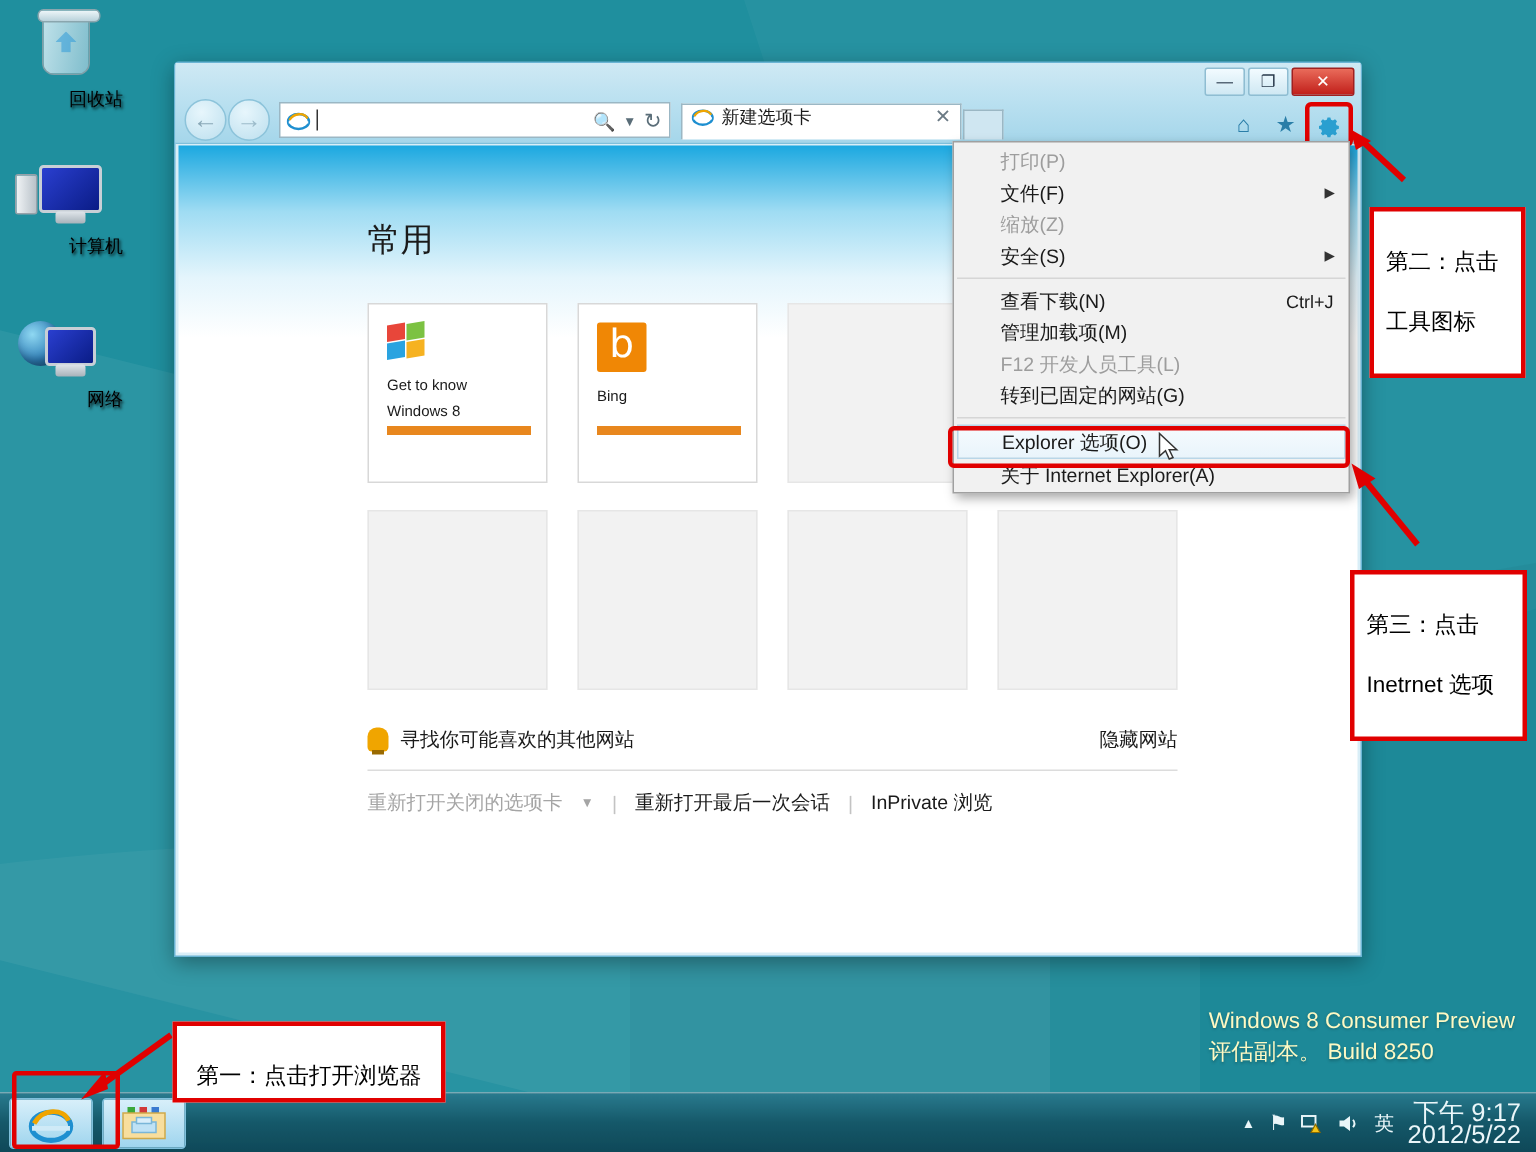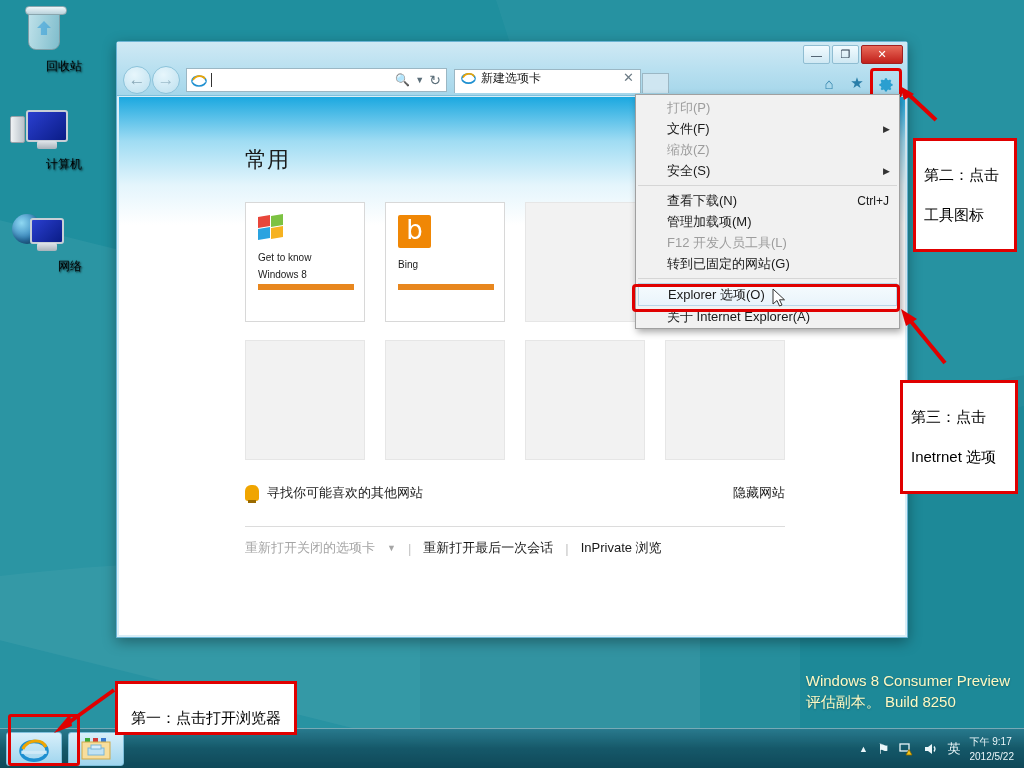--- a/index.html
+++ b/index.html
@@ -144,21 +144,21 @@
                padding: 18px 0 0 126px; }
   .tile-e { width:120px; height:120px; background:#f2f2f2; border:1px solid #e6e6e6; }
 
   .win-logo { width:28px; height:26px; position:relative; }
   .win-logo i { position:absolute; width:12px; height:11px; display:block; }
   .bing-logo { width:33px; height:33px; background:#f08705; border-radius:2px;
                color:#fff; font-size:26px; line-height:31px; text-align:center;
                font-family:"DejaVu Sans", sans-serif; }
 
   .links-row { margin: 24px 0 0 126px; width: 540px; display:flex; align-items:center;
-               font-size:13px; color:#1a1a1a; padding-bottom:24px; border-bottom:1px solid #dcdcdc; }
+               font-size:13px; color:#1a1a1a; padding-bottom:11px; border-bottom:1px solid #dcdcdc; }
   .bulb { width:14px; height:16px; background:#f0a500; border-radius:6px 6px 3px 3px;
           margin-right:8px; position:relative; }
   .bulb:after { content:""; position:absolute; left:3px; bottom:-2px; width:8px; height:3px;
           background:#9a6a00; }
   .links-row .spacer { flex:1; }
   .links-row2 { margin: 12px 0 0 126px; width:540px; display:flex; align-items:center;
                 font-size:13px; color:#1a1a1a; gap:12px; }
   .muted { color:#a5a5a5; }
   .divider { color:#c3c3c3; }
 
@@ -213,21 +213,21 @@
   .tb-btn {
     width:56px; height:34px; margin-left:6px;
     background: linear-gradient(#d8effa, #9fd5ee);
     border:1px solid #7fc0dc; border-radius:3px;
     display:flex; align-items:center; justify-content:center;
   }
   .tb-box { position:absolute; left:8px; bottom:2px; width:72px; height:52px;
             border:3px solid #e00000; border-radius:3px; z-index:58; }
   .tray { margin-left:auto; display:flex; align-items:center; gap:9px;
           color:#eaf6f9; font-size:12px; padding-right:10px; }
-  .tray .clock { text-align:left; line-height:15px; font-size:10px; }
+  .tray .clock { text-align:right; line-height:15px; font-size:17px; }
 </style>
 </head>
 <body>
 
 <div id="desktop">
 
   <div class="bg-shape bg-3"></div>
   <div class="bg-shape bg-1"></div>
   <div class="bg-shape bg-4"></div>
   <div class="bg-shape bg-2"></div>

